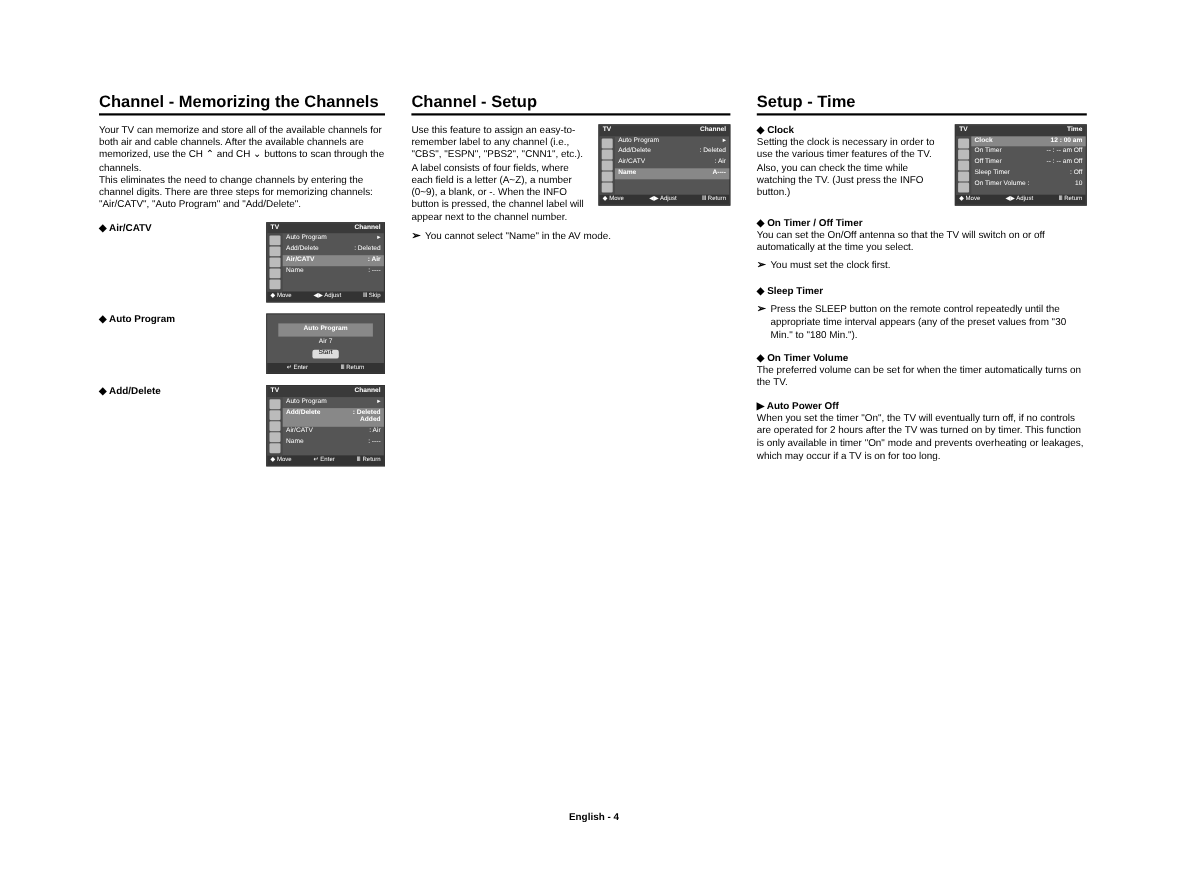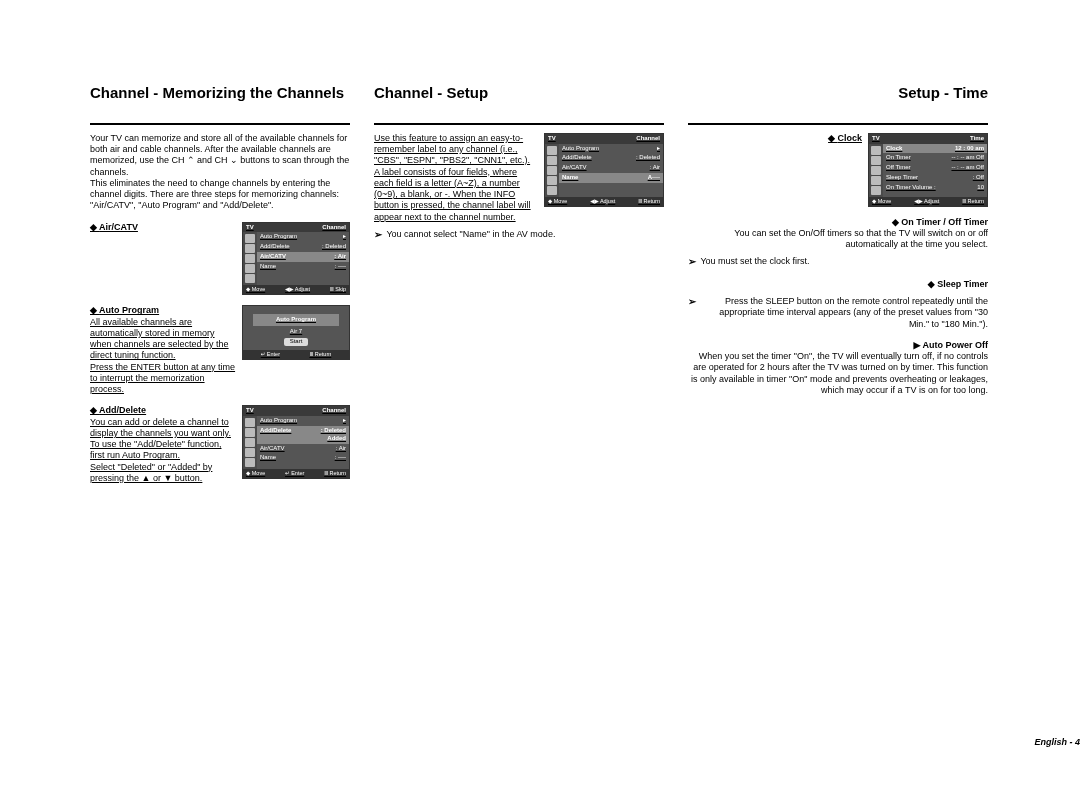--- a/index.html
+++ b/index.html
@@ -7,39 +7,39 @@
     width: 1080px; height: 796px;
     font-family: Arial, Helvetica, sans-serif;
     background: #fff; color: #000;
     font-size: 9px; line-height: 1.25;
     position: relative;
   }
   .page { display: flex; padding: 84px 60px 0 90px; gap: 24px; }
   .col { flex: 0 0 auto; }
   .col1 { width: 260px; }
   .col2 { width: 290px; }
-  .col3 { width: 300px; text-align: right; }
+  .col3 { width: 300px; }
   h2 {
     font-size: 15px; font-weight: bold;
     border-bottom: 2px solid #000;
-    padding-bottom: 20px; margin-bottom: 8px;
+    padding-bottom: 0; margin-bottom: 8px;
     white-space: nowrap;
   }
   .intro { }
   .item { margin-top: 10px; }
   .item-head { font-weight: bold; white-space: nowrap; }
   .diamond::before { content: "◆ "; font-size: 9px; }
-  .row { display: flex; gap: 6px; align-items: flex-start; text-decoration: underline; }
+  .row { display: flex; gap: 6px; align-items: flex-start; }
   .txt { flex: 1 1 auto; }
   .txt-narrow { width: 140px; }
   .note { display: flex; gap: 4px; margin-top: 6px; }
   .note-mark { font-weight: bold; font-size: 10px; }
   .footer {
     position: absolute; bottom: 48px; left: 0; right: 0;
-    text-align: right; font-weight: bold; font-size: 9px; font-style: italic;
+    text-align: center; font-weight: bold; font-size: 9px;
   }
   
   .osd {
     width: 108px; background: #555; border: 1px solid #333;
     color: #fff; font-size: 6px; line-height: 1.3;
     flex: 0 0 auto;
   }
   .osd-wide { width: 120px; }
   .osd-head {
     display: flex; justify-content: space-between;
@@ -114,43 +114,39 @@
               <span>Ⅲ Skip</span>
             </div>
         </div>
       </div>
     </div>
 
     <div class="item">
       <div class="row">
         <div class="txt txt-narrow">
           <div class="item-head diamond">Auto Program</div>
-          <div style="white-space:pre-line">All available channels are automatically stored in memory when channels are selected by the direct tuning function.
-Press the ENTER button at any time to interrupt the memorization process.</div>
         </div>
         <div class="osd">
           <div class="osd-center">
             <div class="bar">Auto Program</div>
             <div class="sub">Air     7</div>
             <div class="osd-btn">Start</div>
           </div>
           <div class="osd-foot" style="justify-content:space-around">
               <span>↵ Enter</span>
               <span>Ⅲ Return</span>
             </div>
         </div>
       </div>
     </div>
 
     <div class="item">
       <div class="row">
         <div class="txt txt-narrow">
           <div class="item-head diamond">Add/Delete</div>
-          <div style="white-space:pre-line">You can add or delete a channel to display the channels you want only. To use the "Add/Delete" function, first run Auto Program.
-Select "Deleted" or "Added" by pressing the ▲ or ▼ button.</div>
         </div>
         <div class="osd">
           <div class="osd-head">
               <span>TV</span>
               <span>Channel</span>
             </div>
           <div class="osd-body">
             <div class="osd-icons">
                 <div class="oi"></div>
                 <div class="oi"></div>
@@ -237,20 +233,21 @@
       <span>You cannot select "Name" in the AV mode.</span>
     </div>
   </div>
 
   <div class="col col3">
     <h2>Setup - Time</h2>
 
     <div class="row">
       <div class="txt" style="width:140px">
         <div class="item-head diamond">Clock</div>
+        <div>Setting the clock is necessary in order to use the various timer features of the TV. Also, you can check the time while watching the TV. (Just press the INFO button.)</div>
       </div>
       <div class="osd osd-wide">
         <div class="osd-head">
             <span>TV</span>
             <span>Time</span>
           </div>
         <div class="osd-body">
           <div class="osd-icons">
               <div class="oi"></div>
               <div class="oi"></div>
@@ -284,35 +281,39 @@
         <div class="osd-foot">
             <span>◆ Move</span>
             <span>◀▶ Adjust</span>
             <span>Ⅲ Return</span>
           </div>
       </div>
     </div>
 
     <div class="item">
       <div class="item-head diamond">On Timer / Off Timer</div>
-      <div>You can set the On/Off timers so that the TV will switch on or off automatically at the time you select.</div>
+      <div>You can set the On/Off antenna so that the TV will switch on or off automatically at the time you select.</div>
       <div class="note">
           <span class="note-mark">➢</span>
           <span>You must set the clock first.</span>
         </div>
     </div>
 
     <div class="item">
       <div class="item-head diamond">Sleep Timer</div>
       <div class="note">
           <span class="note-mark">➢</span>
           <span>Press the SLEEP button on the remote control repeatedly until the appropriate time interval appears (any of the preset values from "30 Min." to "180 Min.").</span>
         </div>
     </div>
 
+    <div class="item">
+      <div class="item-head diamond">On Timer Volume</div>
+      <div>The preferred volume can be set for when the timer automatically turns on the TV.</div>
+    </div>
 
     <div class="item">
       <div class="item-head">▶ <span>Auto Power Off</span></div>
       <div>When you set the timer "On", the TV will eventually turn off, if no controls are operated for 2 hours after the TV was turned on by timer. This function is only available in timer "On" mode and prevents overheating or leakages, which may occur if a TV is on for too long.</div>
     </div>
   </div>
 </div>
 
 <div class="footer">English - 4</div>
 

